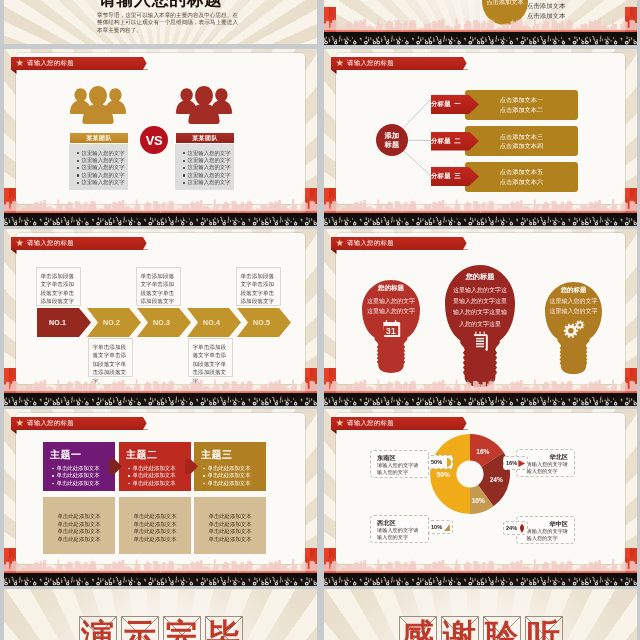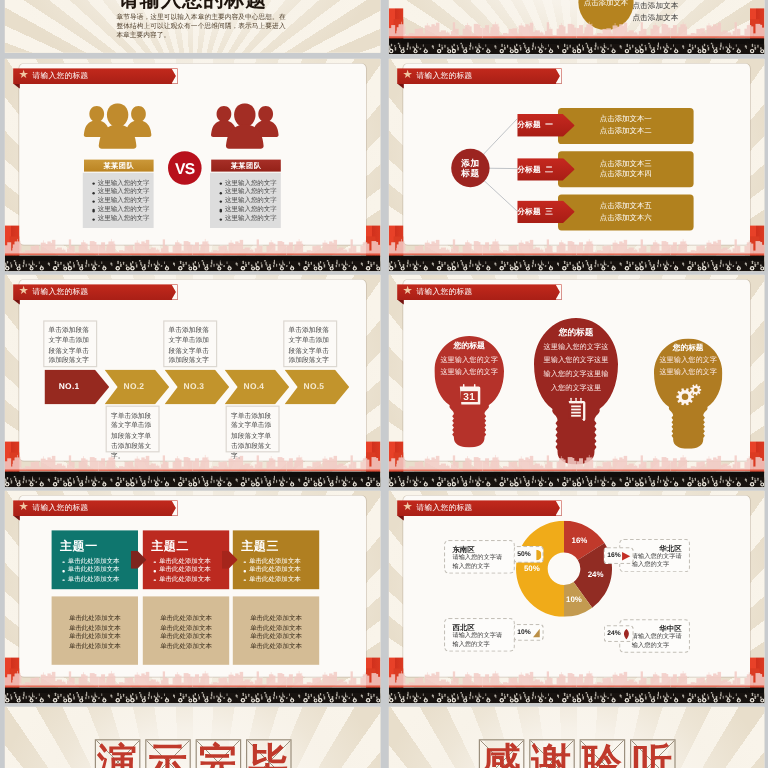--- a/index.html
+++ b/index.html
@@ -701,21 +701,21 @@
       <div class="beams"></div>
       <div class="card"></div>
       <div class="ribbon">
         <span class="rstar">★</span>
         <span class="rtxt">请输入您的标题</span>
         <span class="notch"></span>
         <span class="fold"></span>
       </div>
     <div class="th-wrap">
         <div class="th-col" style="left:39px">
-          <div class="th-top" style="background:#0f766e">
+          <div class="th-top" style="background:#701a75">
             <div class="tt">主题一</div>
             <ul>
               <li>单击此处添加文本</li>
               <li>单击此处添加文本</li>
               <li>单击此处添加文本</li>
             </ul>
           </div>
           <div class="th-bot">
             <div style="top:16px">单击此处添加文本</div>
             <div style="top:23.6px">单击此处添加文本</div>

